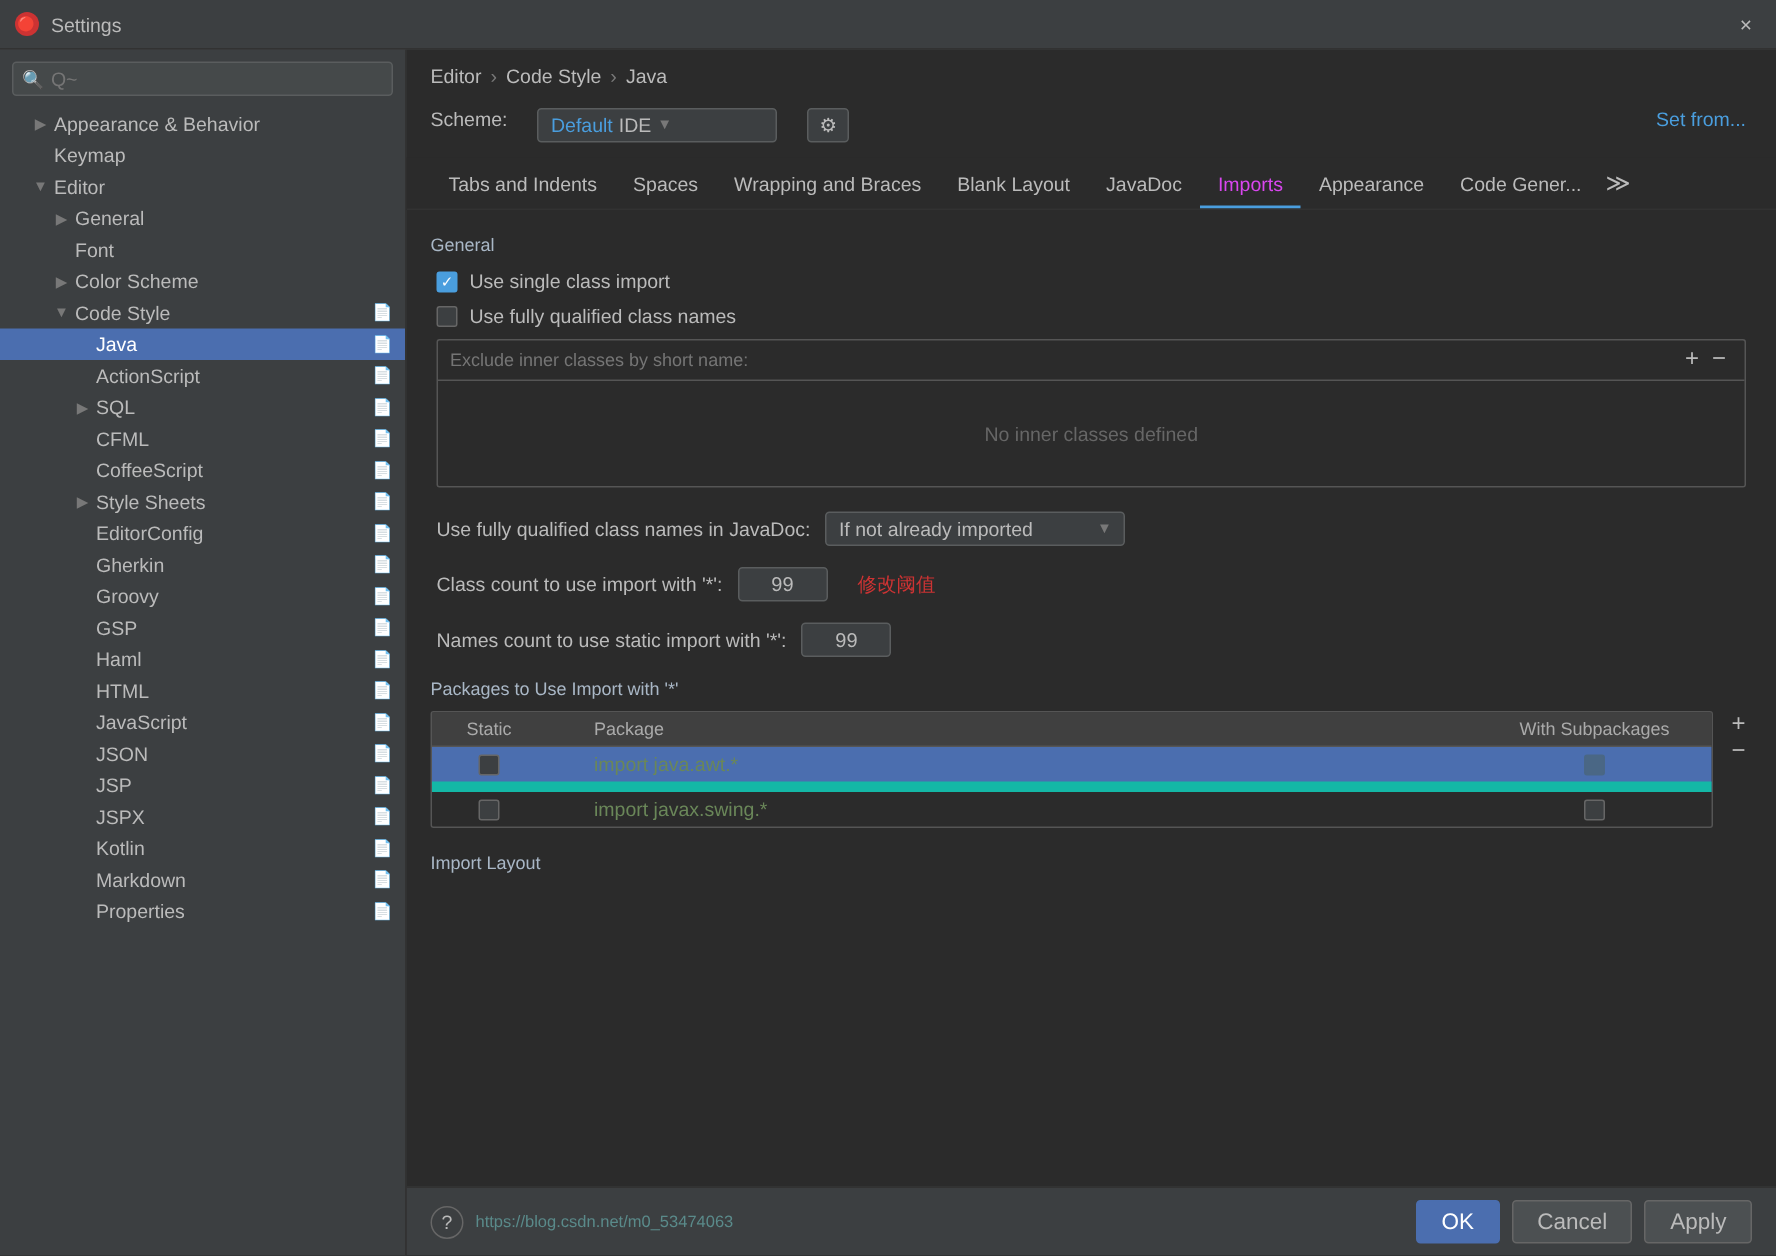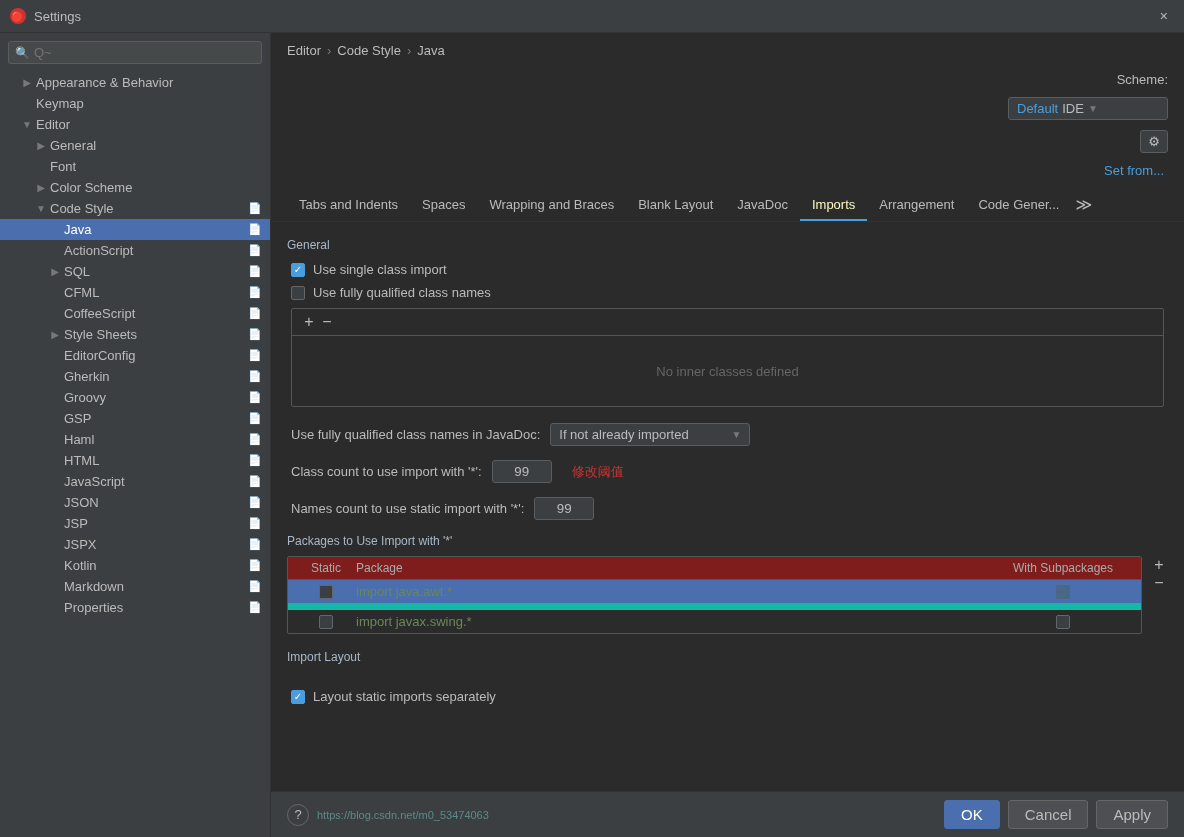--- a/index.html
+++ b/index.html
@@ -115,25 +115,24 @@
       color: #bbbbbb;
       font-size: 13px;
       display: flex;
       align-items: center;
       gap: 6px;
       flex-shrink: 0;
     }
     .breadcrumb-sep { color: #787878; }
     .scheme-row {
       display: flex;
-      align-items: flex-end;
+      align-items: flex-start;
       padding: 4px 16px 10px;
-      gap: 10px;
+      gap: 20px;
       flex-shrink: 0;
-      flex-direction: column;
     }
     .scheme-label { color: #bbbbbb; }
     .scheme-dropdown {
       background: #3c3f41;
       border: 1px solid #5a5d5e;
       border-radius: 3px;
       padding: 3px 8px;
       color: #4a9ede;
       display: flex;
       align-items: center;
@@ -170,21 +169,21 @@
     }
     .tab {
       padding: 7px 12px;
       color: #bbbbbb;
       cursor: pointer;
       border-bottom: 2px solid transparent;
       white-space: nowrap;
       font-size: 13px;
     }
     .tab.active {
-      color: #fef9c3;
+      color: #d946ef;
       border-bottom: 2px solid #4a9ede;
     }
     .tab-overflow {
       padding: 7px 4px;
       color: #bbbbbb;
       cursor: pointer;
       font-size: 16px;
     }
     .content-area {
       flex: 1;
@@ -300,28 +299,28 @@
       margin-bottom: 8px;
     }
     .packages-table {
       border: 1px solid #555;
       border-radius: 2px;
       background: #2b2b2b;
     }
     .packages-header {
       display: flex;
       align-items: center;
-      background: #7f1d1d;
+      background: #404040;
       border-bottom: 1px solid #555;
       padding: 4px 8px;
       font-size: 12px;
       color: #aaa;
     }
     .pkg-col-static { width: 60px; flex-shrink: 0; text-align: center; }
-    .pkg-col-package { flex: 1; }
+    .pkg-col-package { flex: 1; margin-left: 40px; }
     .pkg-col-subpkg { width: 140px; flex-shrink: 0; text-align: center; }
     .packages-row {
       display: flex;
       align-items: center;
       padding: 4px 8px;
       border-bottom: 7px solid #14b8a6;
       cursor: pointer;
     }
     .packages-row:last-child { border-bottom: none; }
     .packages-row.selected { background: #4b6eaf; }
@@ -563,21 +562,21 @@
       <span class="set-from-link">Set from...</span>
     </div>
 
     <div class="tabs-bar" id="tabs-bar">
         <div class="tab">Tabs and Indents</div>
         <div class="tab">Spaces</div>
         <div class="tab">Wrapping and Braces</div>
         <div class="tab">Blank Layout</div>
         <div class="tab">JavaDoc</div>
         <div class="tab active">Imports</div>
-        <div class="tab">Arrangement</div>
+        <div class="tab">Appearance</div>
         <div class="tab">Code Gener...</div>
         <div class="tab-overflow">≫</div>
       </div>
 
     <div class="content-area">
 
       <div class="section-title">General</div>
 
       <div class="checkbox-row">
         <div class="checkbox-box checked"></div>
@@ -585,20 +584,21 @@
       </div>
 
       <div class="checkbox-row">
         <div class="checkbox-box"></div>
         <span>Use fully qualified class names</span>
       </div>
 
 
       <div class="inner-classes-box">
         <div class="inner-classes-input-row">
+          <input class="inner-classes-input" type="text" placeholder="Exclude inner classes by short name:" style="">
           <button class="add-btn">+</button>
           <button class="remove-btn">−</button>
         </div>
         <div class="inner-classes-empty">No inner classes defined</div>
       </div>
 
       <div class="option-row">
         <span class="option-label">Use fully qualified class names in JavaDoc:</span>
         <div class="option-dropdown">
           <span>If not already imported</span>
@@ -653,24 +653,20 @@
           </div>
           <div class="table-side-actions">
             <button class="add-btn">+</button>
             <button class="remove-btn">−</button>
           </div>
         </div>
       </div>
 
       <div class="import-layout-section">
         <div class="import-layout-title">Import Layout</div>
-        <div class="checkbox-row">
-          <div class="checkbox-box checked"></div>
-          <span>Layout static imports separately</span>
-        </div>
       </div>
 
     </div>
 
     <div class="bottom-bar">
       <div class="bottom-left">
         <div class="help-btn">?</div>
         <span class="url-text">https://blog.csdn.net/m0_53474063</span>
       </div>
       <button class="dialog-btn primary">OK</button>

